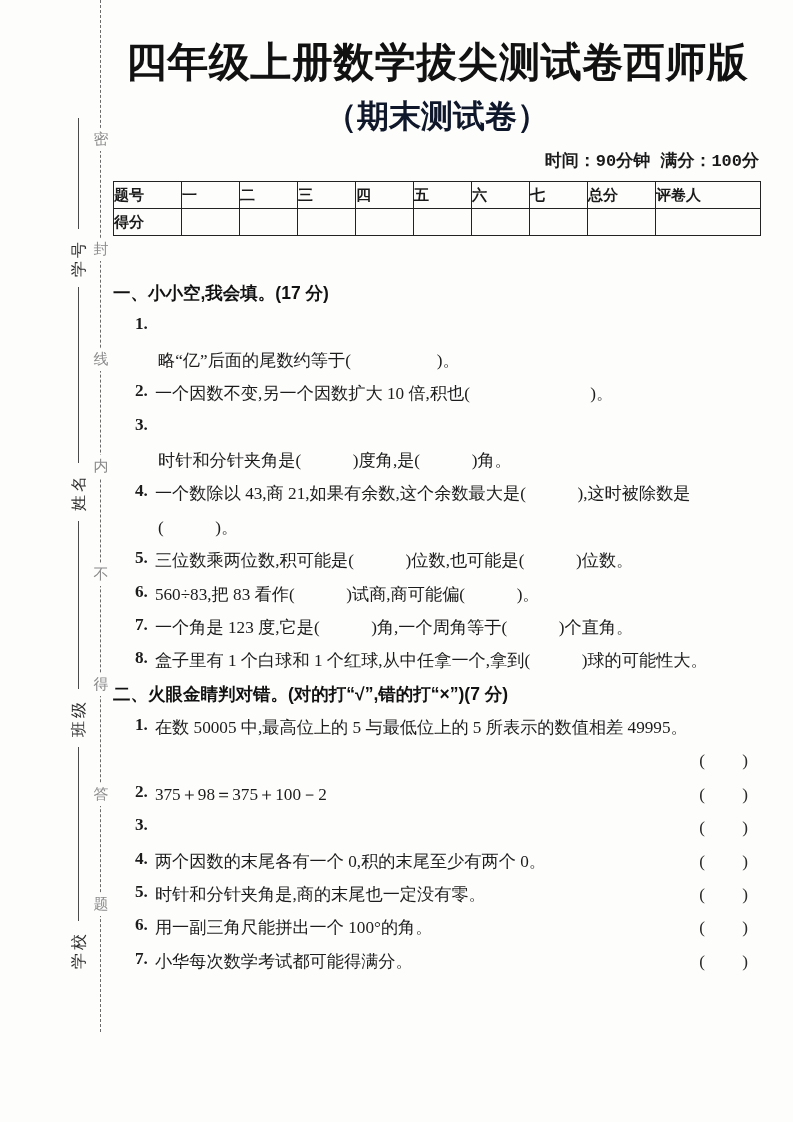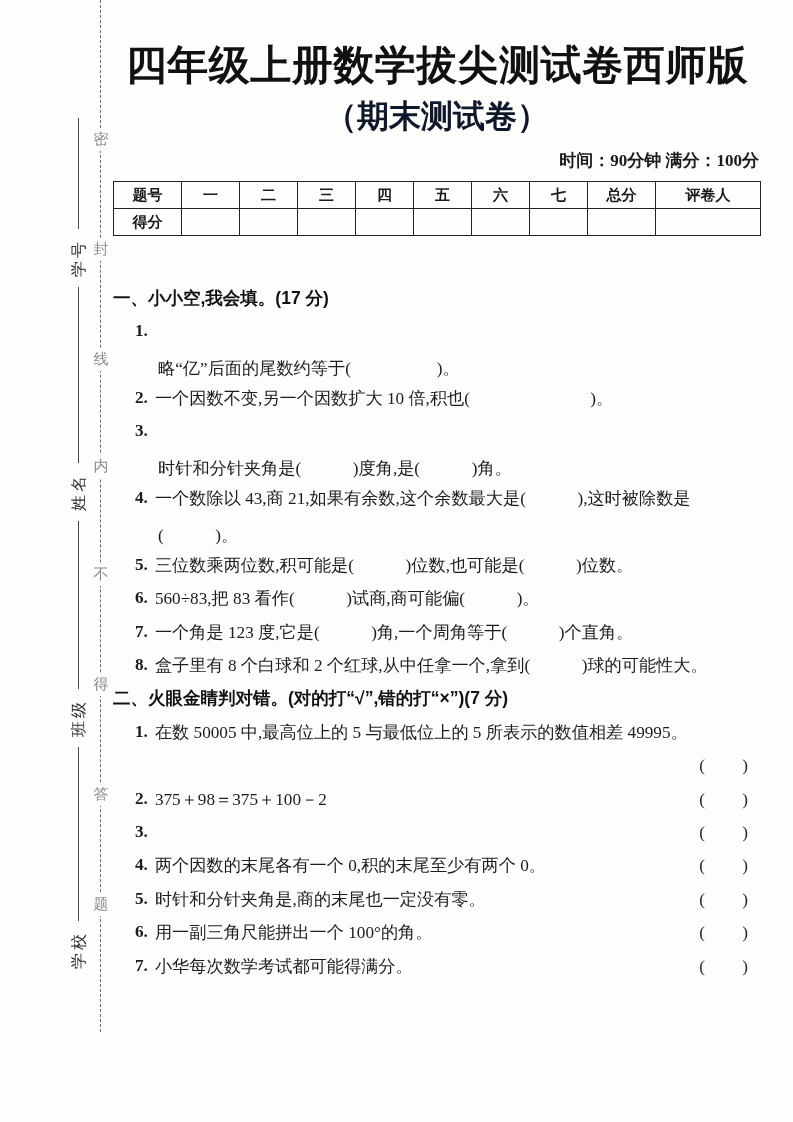--- a/index.html
+++ b/index.html
@@ -46,85 +46,85 @@
     font-size: 16px; line-height: 1;
     letter-spacing: 3px;
     padding: 2px 10px;
     white-space: nowrap;
   }
 
   
   .content { position: absolute; left: 113px; top: 42px; width: 648px; }
   .title {
     text-align: center;
-    font-family: Liberation Serif, serif;
+    font-family: Liberation Mono, monospace;
     font-weight: 900;
     font-size: 41px; line-height: 1.15;
     color: #111;
     letter-spacing: 0.5px;
   }
   .subtitle {
     text-align: center;
     font-family: "Liberation Sans", "DejaVu Sans", sans-serif;
     font-weight: 900;
     font-size: 32px; line-height: 1.1;
     color: #0f172a;
     margin-top: 10px;
   }
   .info {
     text-align: right;
-    font-family: Liberation Serif, serif;
+    font-family: Liberation Mono, monospace;
     font-weight: 700;
     font-size: 17px;
     color: #1a1a1a;
     margin-top: 15px;
     padding-right: 2px;
   }
 
   
   table.score {
     margin-top: 9px;
     width: 648px;
     border-collapse: collapse;
     table-layout: fixed;
   }
   table.score th, table.score td {
     border: 1.5px solid #222;
     height: 26px;
-    text-align: center;
+    text-align: left;
     vertical-align: middle;
     font-family: "Liberation Sans", "DejaVu Sans", sans-serif;
     font-weight: 600;
     font-size: 15px;
     color: #1a1a1a;
     padding: 0;
   }
 
   
   .body-lines { position: absolute; left: 113px; top: 281px; width: 648px; }
   .line {
     height: 33.4px;
     display: flex;
-    align-items: center;
+    align-items: flex-start;
     font-size: 17.2px;
     color: #1c1c1c;
     white-space: nowrap;
   }
   .line .heading {
     font-family: "Liberation Sans", "DejaVu Sans", sans-serif;
     font-weight: 800;
     font-size: 17.5px;
     color: #111;
   }
   .qnum {
     font-weight: bold;
     margin-left: 22px;
     margin-right: 7px;
   }
-  .cont .qtext { margin-left: 45px; margin-top: 7px; }
+  .cont .qtext { margin-left: 45px; }
   .bracket {
     margin-left: auto;
     padding-right: 12px;
     letter-spacing: 1px;
     color: #2a2a2a;
   }
   .bracket-only { justify-content: flex-end; }
 </style>
 </head>
 <body>
@@ -237,21 +237,21 @@
       <span class="qtext">560÷83,把 83 看作(　　　)试商,商可能偏(　　　)。</span>
     </div>
 
     <div class="line">
       <span class="qnum">7.</span>
       <span class="qtext">一个角是 123 度,它是(　　　)角,一个周角等于(　　　)个直角。</span>
     </div>
 
     <div class="line">
       <span class="qnum">8.</span>
-      <span class="qtext">盒子里有 8 个白球和 2 个红球,从中任拿一个,拿到(　　　)球的可能性大。</span>
+      <span class="qtext">盒子里有 1 个白球和 1 个红球,从中任拿一个,拿到(　　　)球的可能性大。</span>
     </div>
 
     <div class="line">
       <span class="heading">二、火眼金睛判对错。(对的打“√”,错的打“×”)(7 分)</span>
     </div>
 
     <div class="line">
       <span class="qnum">1.</span>
       <span class="qtext">在数 50005 中,最高位上的 5 与最低位上的 5 所表示的数值相差 49995。</span>
     </div>

